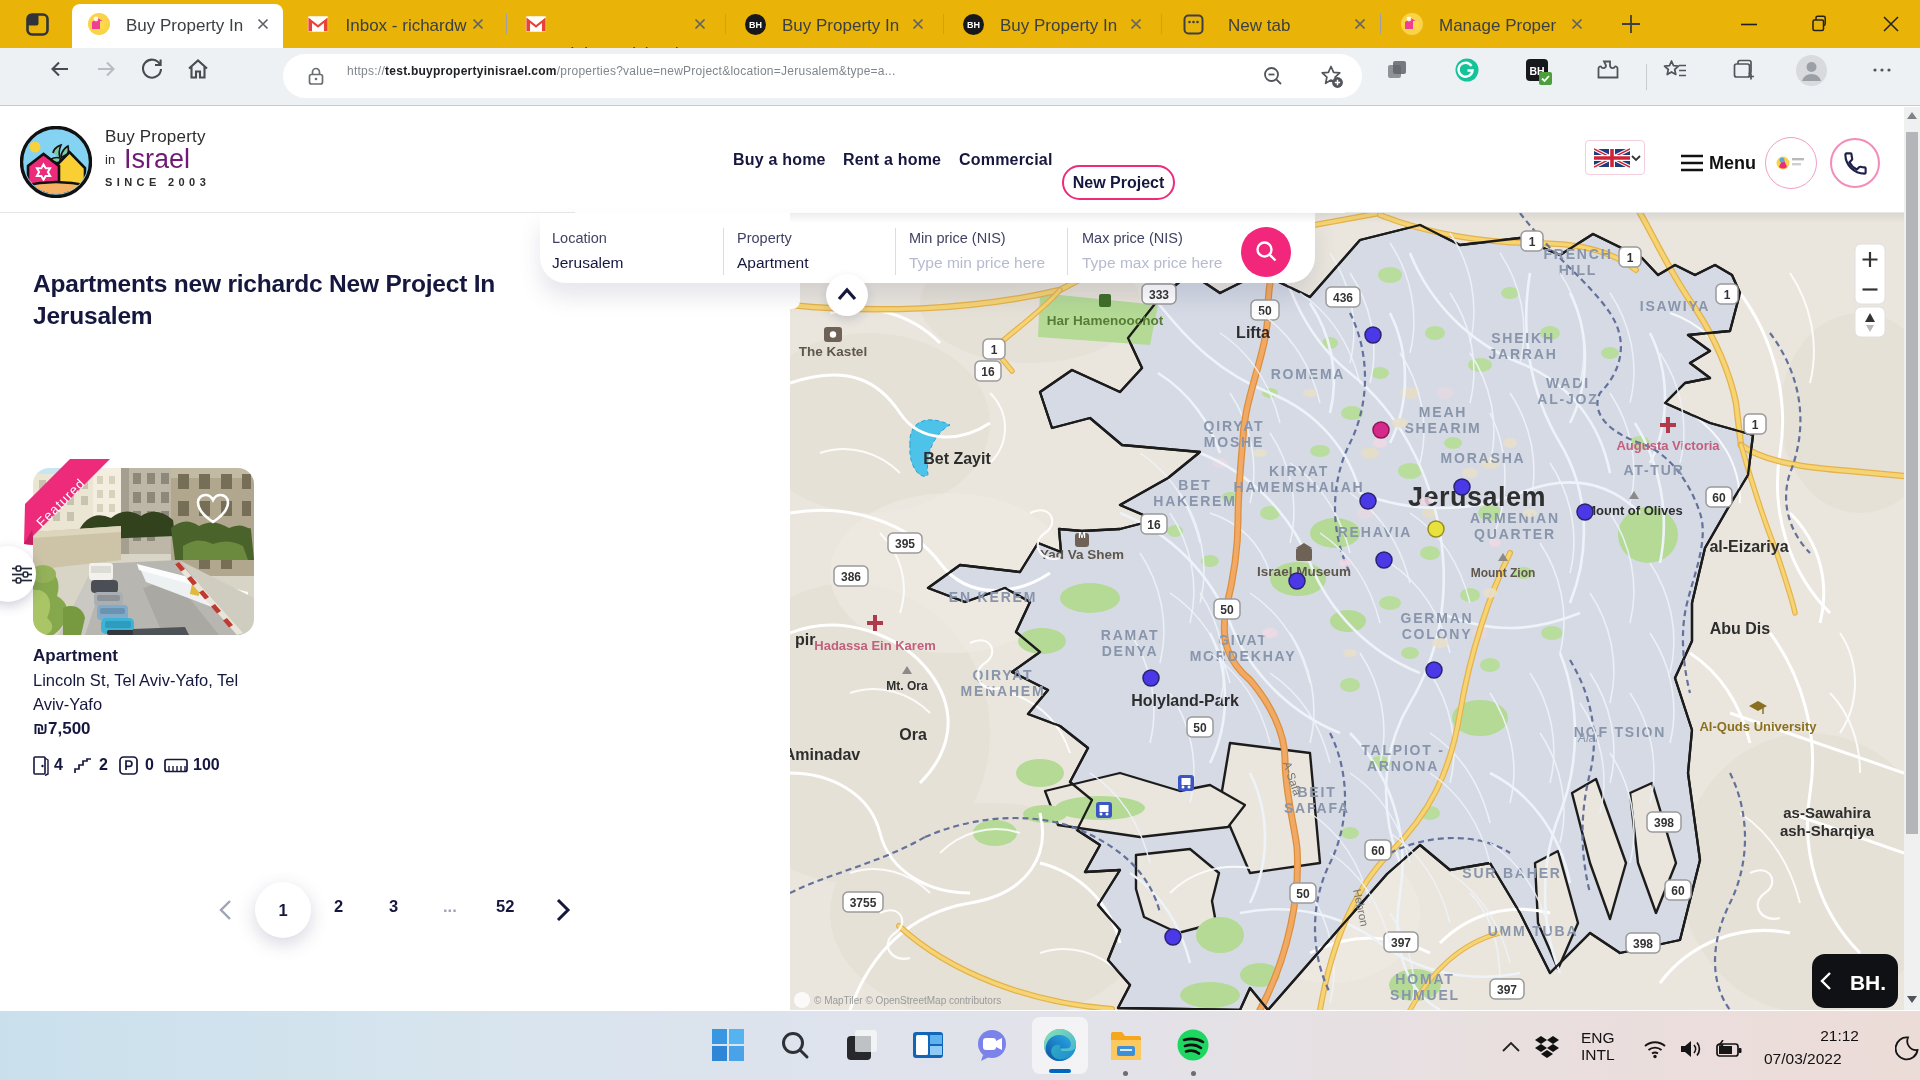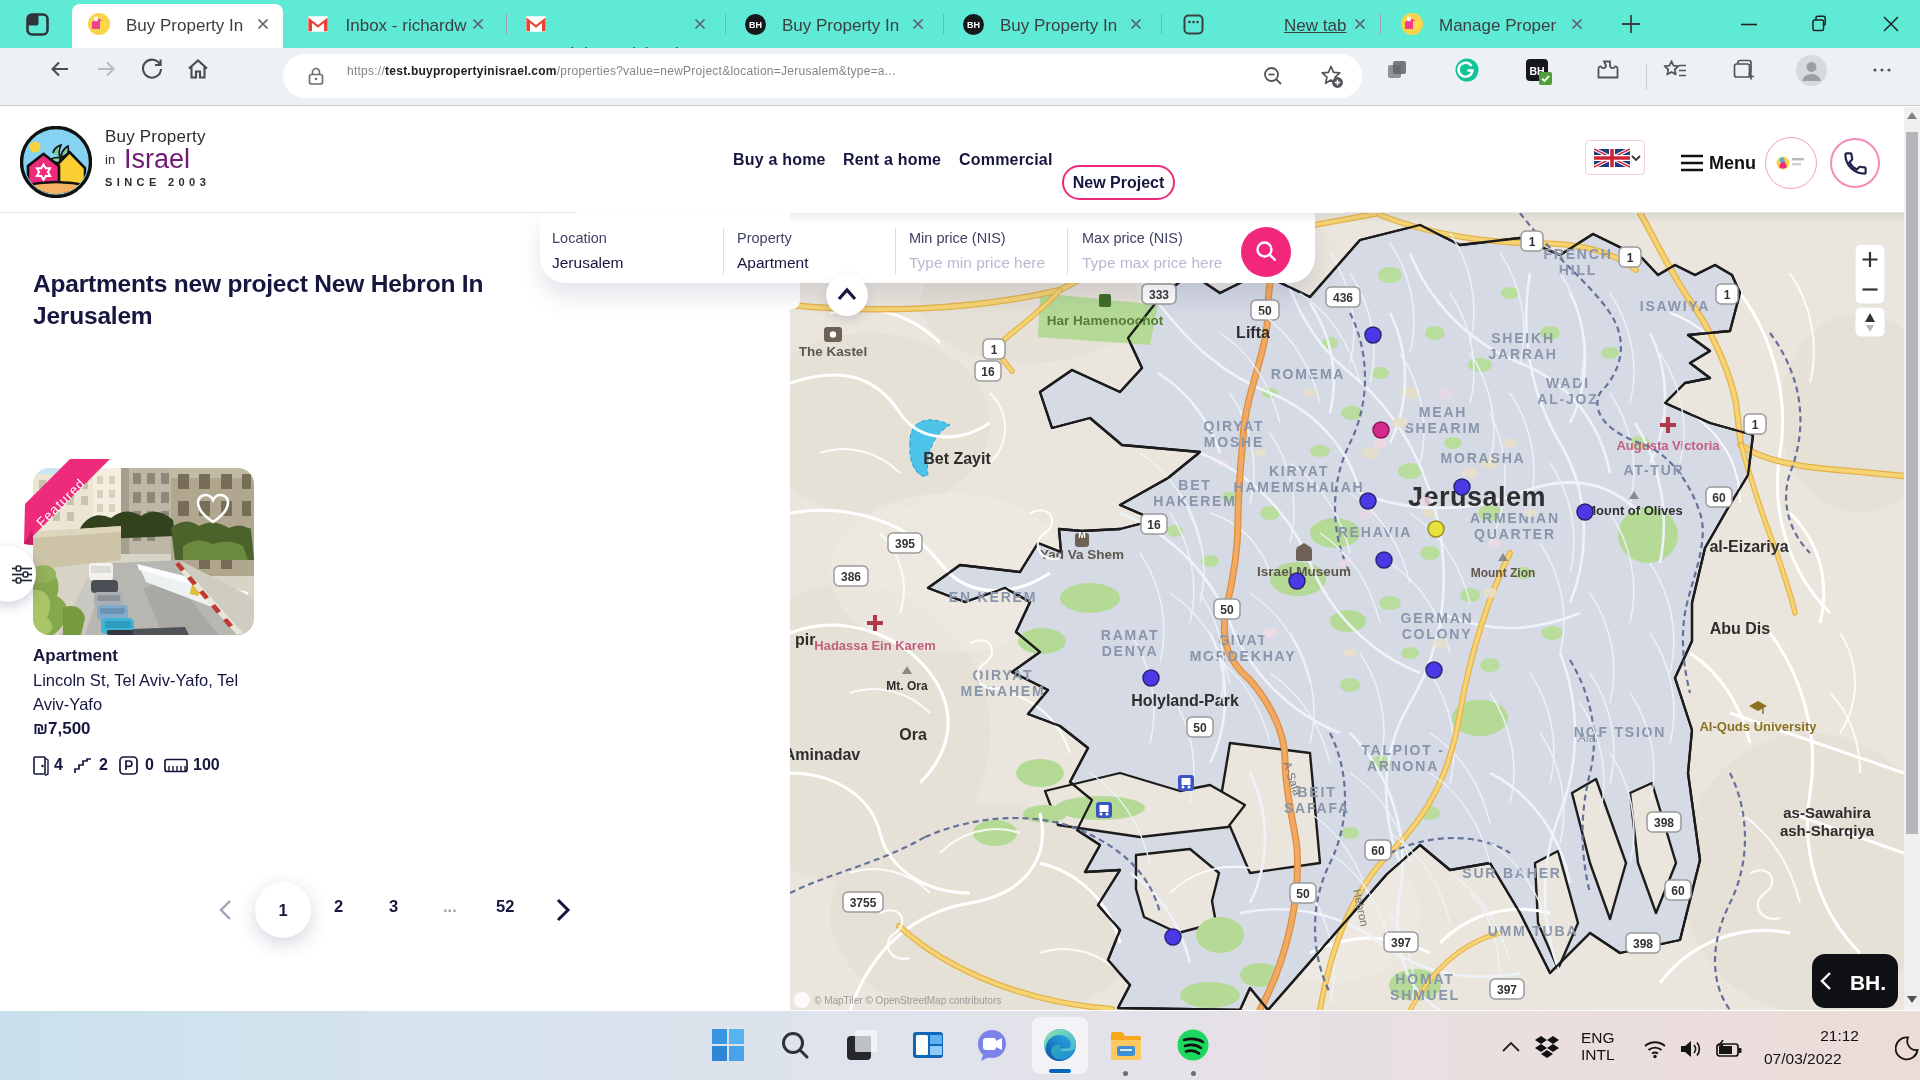--- a/index.html
+++ b/index.html
@@ -1,20 +1,20 @@
 <!DOCTYPE html>
 <html><head>
 <meta charset="utf-8">
 <style>
 * { margin:0; padding:0; box-sizing:border-box; }
 html,body { width:1920px; height:1080px; overflow:hidden; font-family:"Liberation Sans", sans-serif; }
 .abs { position:absolute; }
 #stage { position:relative; width:1920px; height:1080px; background:#fff; }
 
-#tabbar { position:absolute; left:0; top:0; width:1920px; height:48px; background:#5eead4; }
+#tabbar { position:absolute; left:0; top:0; width:1920px; height:48px; background:#eab308; }
 .tab-act { position:absolute; left:72px; top:4px; width:211px; height:44px; background:#fff; border-radius:8px 8px 0 0; }
 .tabtitle { position:absolute; font-size:17px; color:#3c4043; white-space:nowrap; overflow:hidden; top:16px; }
 .tabx { position:absolute; width:16px; height:16px; top:16px; }
 .tabsep { position:absolute; top:14px; width:1px; height:20px; background:#9aa0a6; }
 
 #toolbar { position:absolute; left:0; top:48px; width:1920px; height:58px; background:#eef1f4; border-bottom:1px solid #c8cace; }
 #urlpill { position:absolute; left:283px; top:6px; width:1079px; height:44px; background:#fff; border-radius:22px; }
 #urltext { position:absolute; left:64px; top:10px; font-size:12px; color:#80868b; white-space:nowrap; letter-spacing:.25px; }
 #urltext b { color:#202124; font-weight:700; }
 .tbico { position:absolute; top:7px; }
@@ -118,21 +118,21 @@
         <path d="M3.5 3.5 L12.5 12.5 M12.5 3.5 L3.5 12.5" stroke="#5f6368" stroke-width="1.7"></path>
       </svg>
   <div class="tabsep" style="left:1161px"></div>
 
   <svg class="abs" style="left:1183px;top:14px" width="21" height="21" viewBox="0 0 21 21">
         <rect x="1.5" y="1.5" width="18" height="18" rx="4" fill="none" stroke="#3c4043" stroke-width="2"></rect>
         <circle cx="6.5" cy="8" r="1.3" fill="#3c4043"></circle>
         <circle cx="10.5" cy="8" r="1.3" fill="#3c4043"></circle>
         <circle cx="14.5" cy="8" r="1.3" fill="#3c4043"></circle>
       </svg>
-  <div class="tabtitle" style="left:1284px;width:110px;text-decoration:underline;">New tab</div>
+  <div class="tabtitle" style="left:1228px;width:110px;">New tab</div>
   <svg class="tabx" style="left:1352px" viewBox="0 0 16 16">
         <path d="M3.5 3.5 L12.5 12.5 M12.5 3.5 L3.5 12.5" stroke="#5f6368" stroke-width="1.7"></path>
       </svg>
   <div class="tabsep" style="left:1380px"></div>
 
   <svg class="abs" style="left:1401px;top:13px" width="22" height="22" viewBox="0 0 22 22">
         <circle cx="11" cy="11" r="11" fill="#f9d348"></circle>
         <path d="M4 16 L4 9 L10 5 L16 9 L16 16 Z" fill="#ef3f8f"></path>
         <rect x="12" y="8" width="6" height="8" fill="#ffd84d"></rect>
         <circle cx="8" cy="6" r="2.4" fill="#fff" opacity=".85"></circle>
@@ -285,21 +285,21 @@
         <rect x="16" y="12" width="9" height="2.4" fill="#cfcfcf"></rect>
   </svg>
   <div class="abs" style="left:1830px;top:31px;width:50px;height:50px;border-radius:50%;background:#fff;border:2px solid #f48cba"></div>
   <svg class="abs" style="left:1842px;top:43px" width="27" height="27" viewBox="0 0 24 24">
         <path d="M6.62 10.79c1.44 2.83 3.76 5.14 6.59 6.59l2.2-2.21c.27-.27.67-.36 1.02-.24 1.12.37 2.33.57 3.57.57.55 0 1 .45 1 1V20c0 .55-.45 1-1 1-9.39 0-17-7.61-17-17 0-.55.45-1 1-1h3.5c.55 0 1 .45 1 1 0 1.25.2 2.45.57 3.57.11.35.03.74-.25 1.02l-2.2 2.2z" fill="none" stroke="#1d2048" stroke-width="1.9" stroke-linejoin="round"></path>
       </svg>
 </div>
 <div id="hdrline" class="abs" style="left:0;top:212px;width:575px;height:1px;background:#e7e7e7"></div>
 <div id="hdrline2" class="abs" style="left:1345px;top:212px;width:559px;height:1px;background:#e7e7e7"></div>
 
-<div id="h1">Apartments new project New Hebron In Jerusalem</div>
+<div id="h1">Apartments new richardc New Project In Jerusalem</div>
 
 <div id="card">
   <svg width="221" height="167" viewBox="0 0 221 167">
     <defs>
           <filter id="soft" x="-5%" y="-5%" width="110%" height="110%">
             <feGaussianBlur stdDeviation="0.6"></feGaussianBlur>
           </filter>
         </defs>
     <g filter="url(#soft)">
     <rect width="221" height="167" fill="#d8d4c6"></rect>

